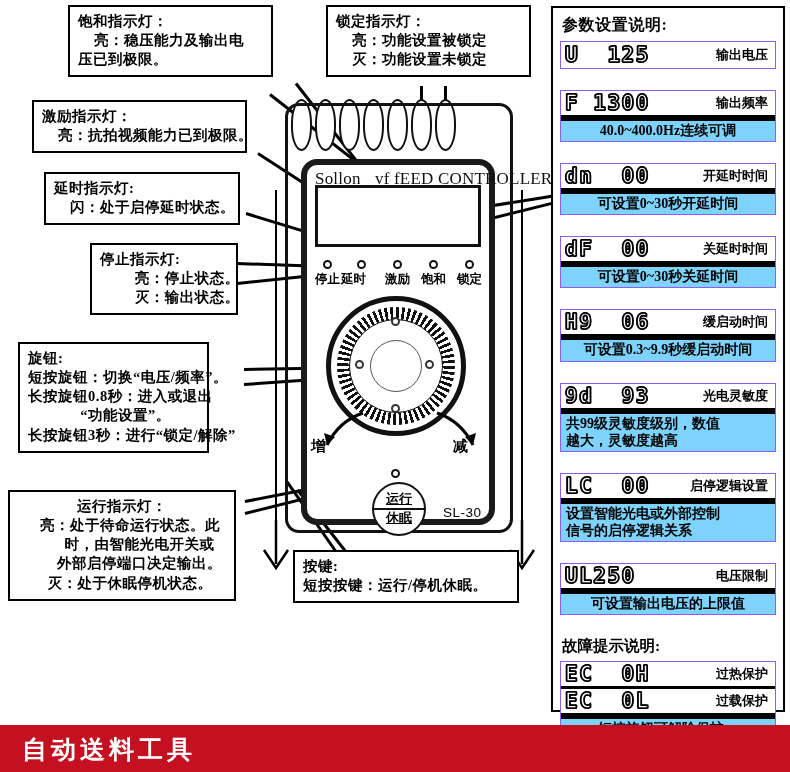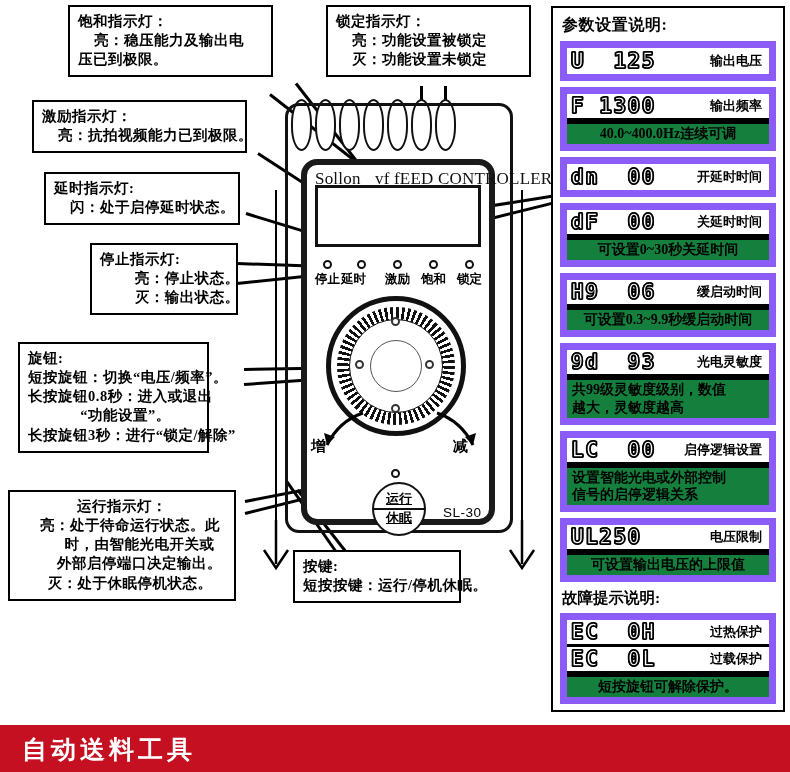--- a/index.html
+++ b/index.html
@@ -148,23 +148,23 @@
     padding: 5px 7px;
     z-index: 6;
   }
   .panel-title {
     font-size: 16px;
     font-weight: 700;
     letter-spacing: .6px;
     margin: 2px 0 5px 2px;
   }
   .group {
-    border: 7px solid #8b5cf6;
-    margin-bottom: 6px;
-    background: #15803d;
+    border: 1px solid #8b5cf6;
+    margin-bottom: 21px;
+    background: #7dd3fc;
   }
   .lcd-row {
     display: flex;
     align-items: center;
     border-bottom: 3px solid #000;
     background: #fff;
     padding: 1px 4px 1px 4px;
     min-height: 26px;
   }
   .lcd-row:last-child { border-bottom: none; }
@@ -359,21 +359,21 @@
   </div>
 
   <div class="callout" style="left:8px; top:490px; width:228px;text-align:center;">
     <div class="ln">运行指示灯：</div>
     <div class="ln ind1">亮：处于待命运行状态。此</div>
     <div class="ln ind2">时，由智能光电开关或</div>
     <div class="ln ind2">外部启停端口决定输出。</div>
     <div class="ln ind1">灭：处于休眠停机状态。</div>
   </div>
 
-  <div class="callout" style="left:293px; top:550px; width:168px;">
+  <div class="callout" style="left:293px; top:550px; width:226px;">
     <div class="ln">按键:</div>
     <div class="ln">短按按键：运行/停机休眠。</div>
   </div>
 
   <div id="rightpanel">
     <div class="panel-title">参数设置说明:</div>
 
     <div class="group">
       <div class="lcd-row">
         <span class="seg">U  125</span>
@@ -387,20 +387,21 @@
         <span class="seg-name">输出频率</span>
       </div>
       <div class="desc">40.0~400.0Hz连续可调</div>
     </div>
 
     <div class="group">
       <div class="lcd-row">
         <span class="seg">dn  00</span>
         <span class="seg-name">开延时时间</span>
       </div>
+      <div class="desc">可设置0~30秒开延时间</div>
     </div>
 
     <div class="group">
       <div class="lcd-row">
         <span class="seg">dF  00</span>
         <span class="seg-name">关延时时间</span>
       </div>
       <div class="desc">可设置0~30秒关延时间</div>
     </div>
 

